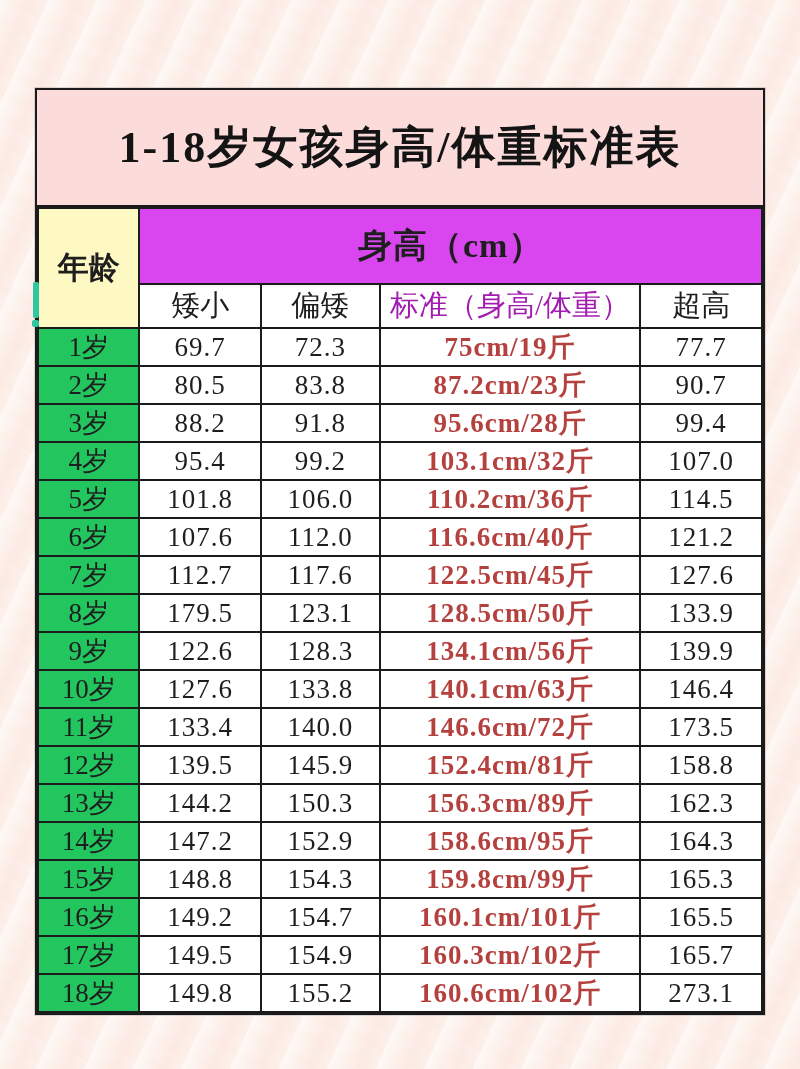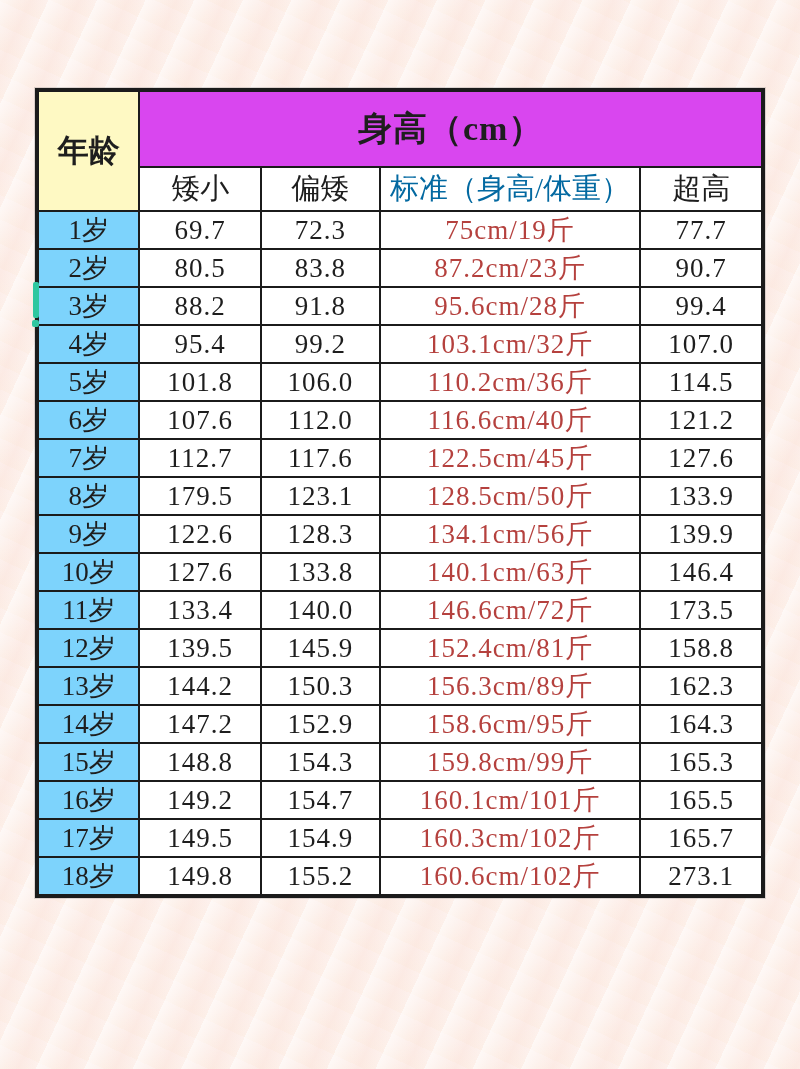--- a/index.html
+++ b/index.html
@@ -72,33 +72,34 @@
     letter-spacing: 1px;
   }
   tr.sub-header th {
     height: 42px;
     background: #ffffff;
     font-size: 29px;
     font-weight: normal;
     margin-left: 40px;
   }
   tr.sub-header th.standard-head {
-    color: #0369a1;
+    color: #a21caf;
   }
   tbody td {
     height: 34.6px;
     font-size: 27px;
     letter-spacing: 1px;
   }
   tbody td.age-cell {
-    background: #7dd3fc;
+    background: #22c55e;
     letter-spacing: 0;
   }
   tbody td.standard-cell {
     color: #b5413e;
+    font-weight: bold;
   }
   .sel-handle {
     position: absolute;
     left: 33px;
     top: 282px;
     width: 6px;
     height: 36px;
     background: #2fc7a0;
     border-radius: 2px;
     z-index: 5;
@@ -114,20 +115,21 @@
     z-index: 5;
   }
 </style>
 </head>
 <body>
 
 <div class="sel-handle"></div>
 <div class="sel-dot"></div>
 
 <div class="sheet">
+  <div class="title-band">1-18岁女孩身高/体重标准表</div>
 
   <table>
     <colgroup>
       <col style="width:14%">
       <col style="width:16.8%">
       <col style="width:16.4%">
       <col style="width:36%">
       <col style="width:16.8%">
     </colgroup>
     <thead>

